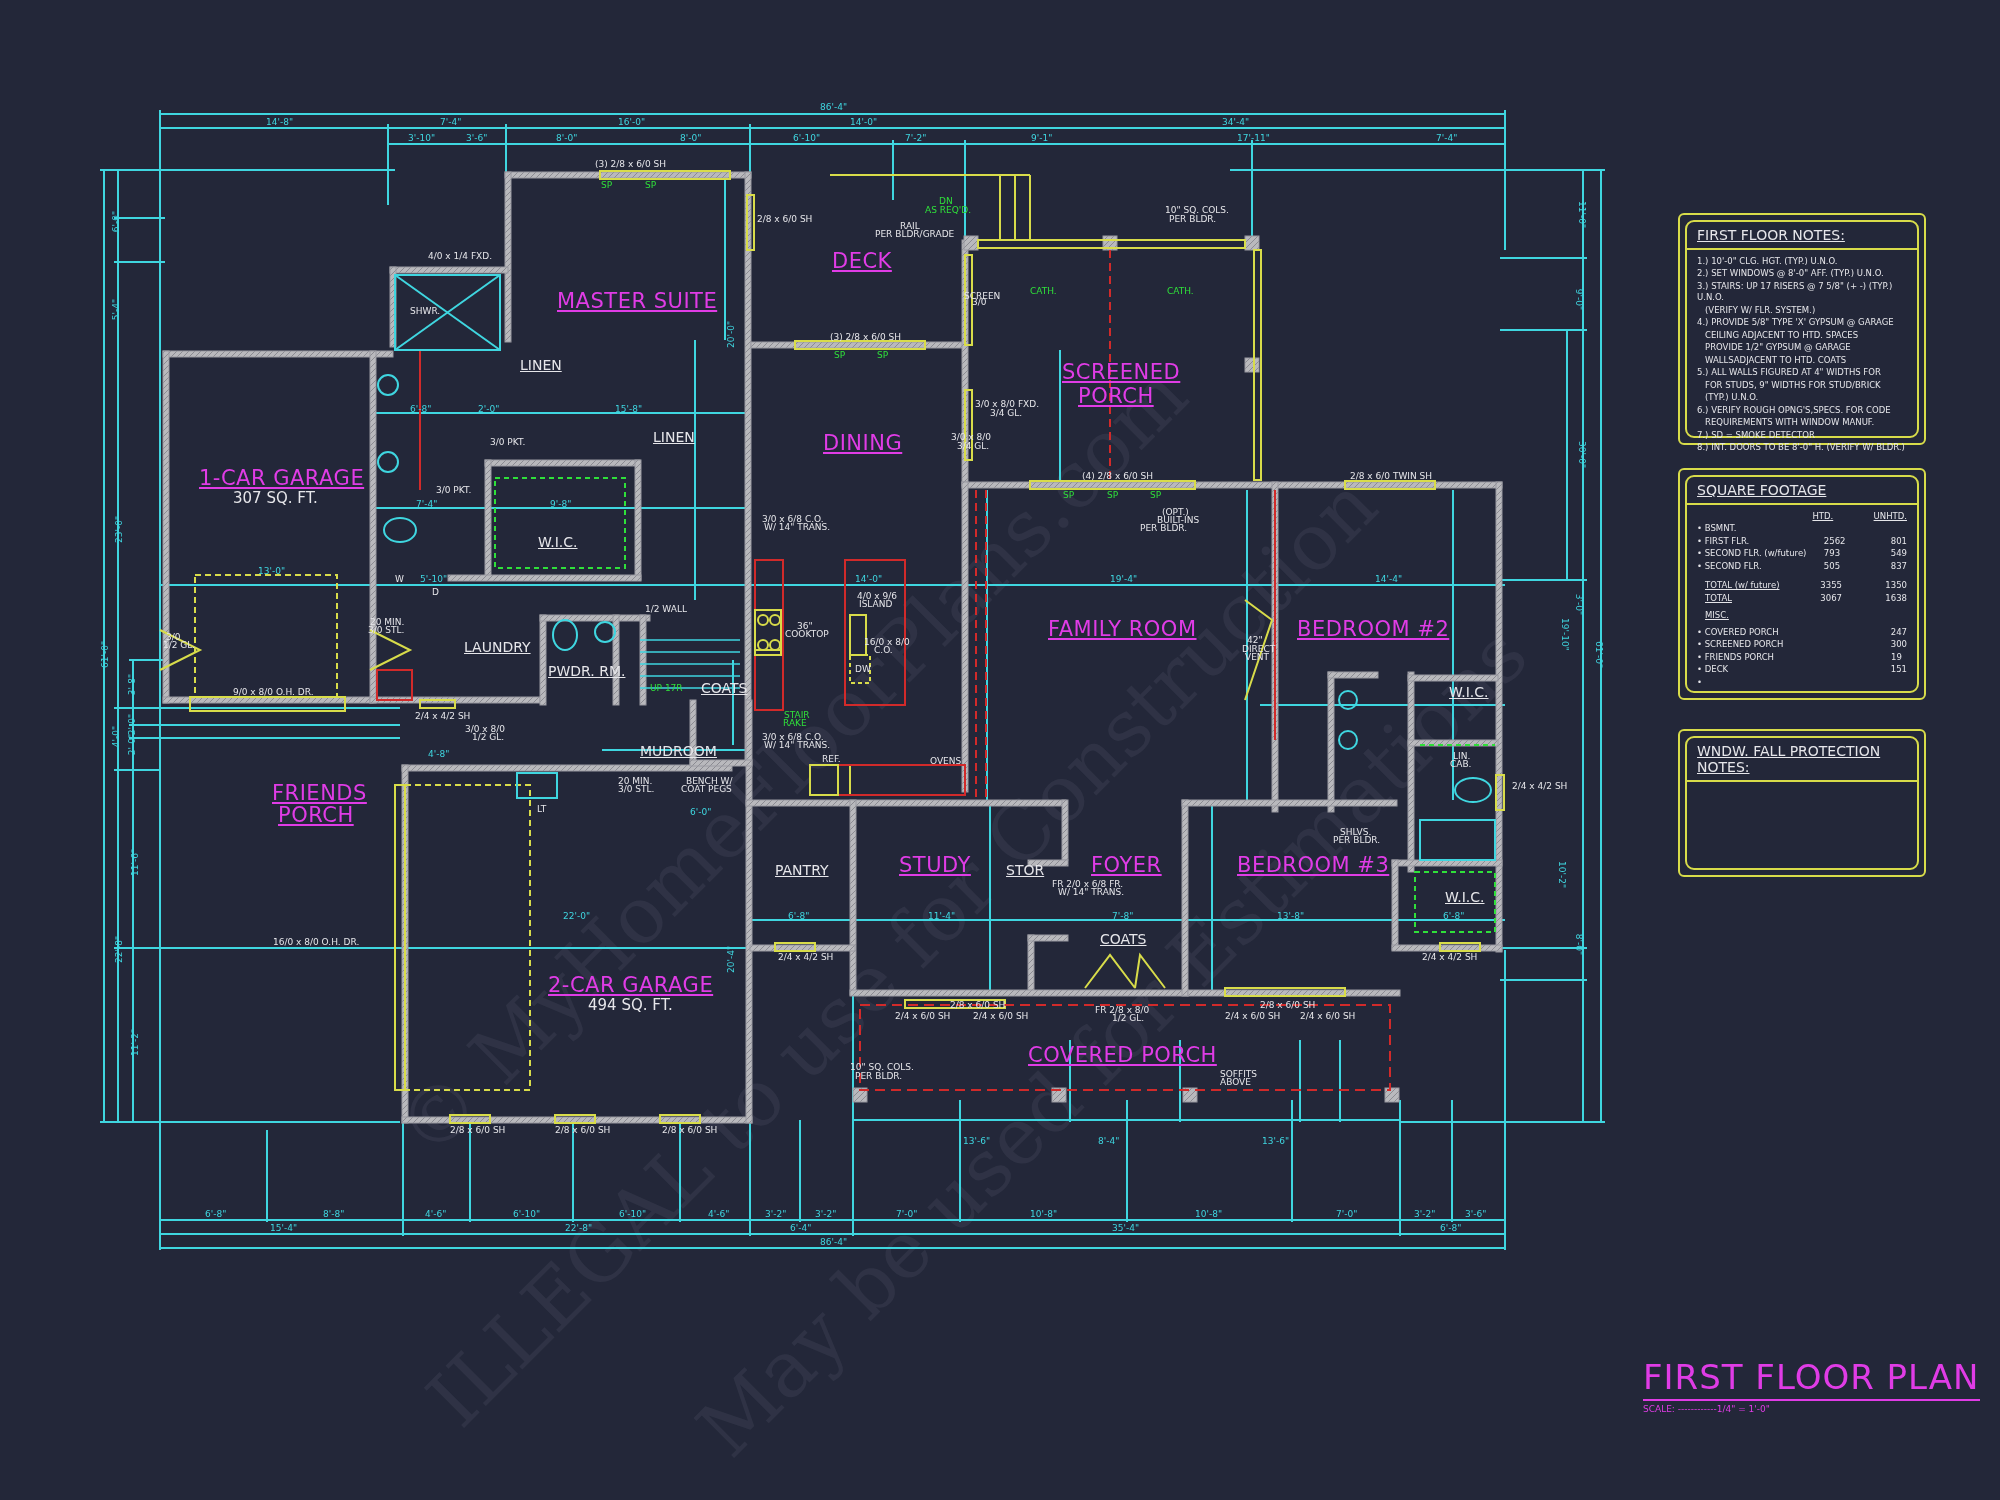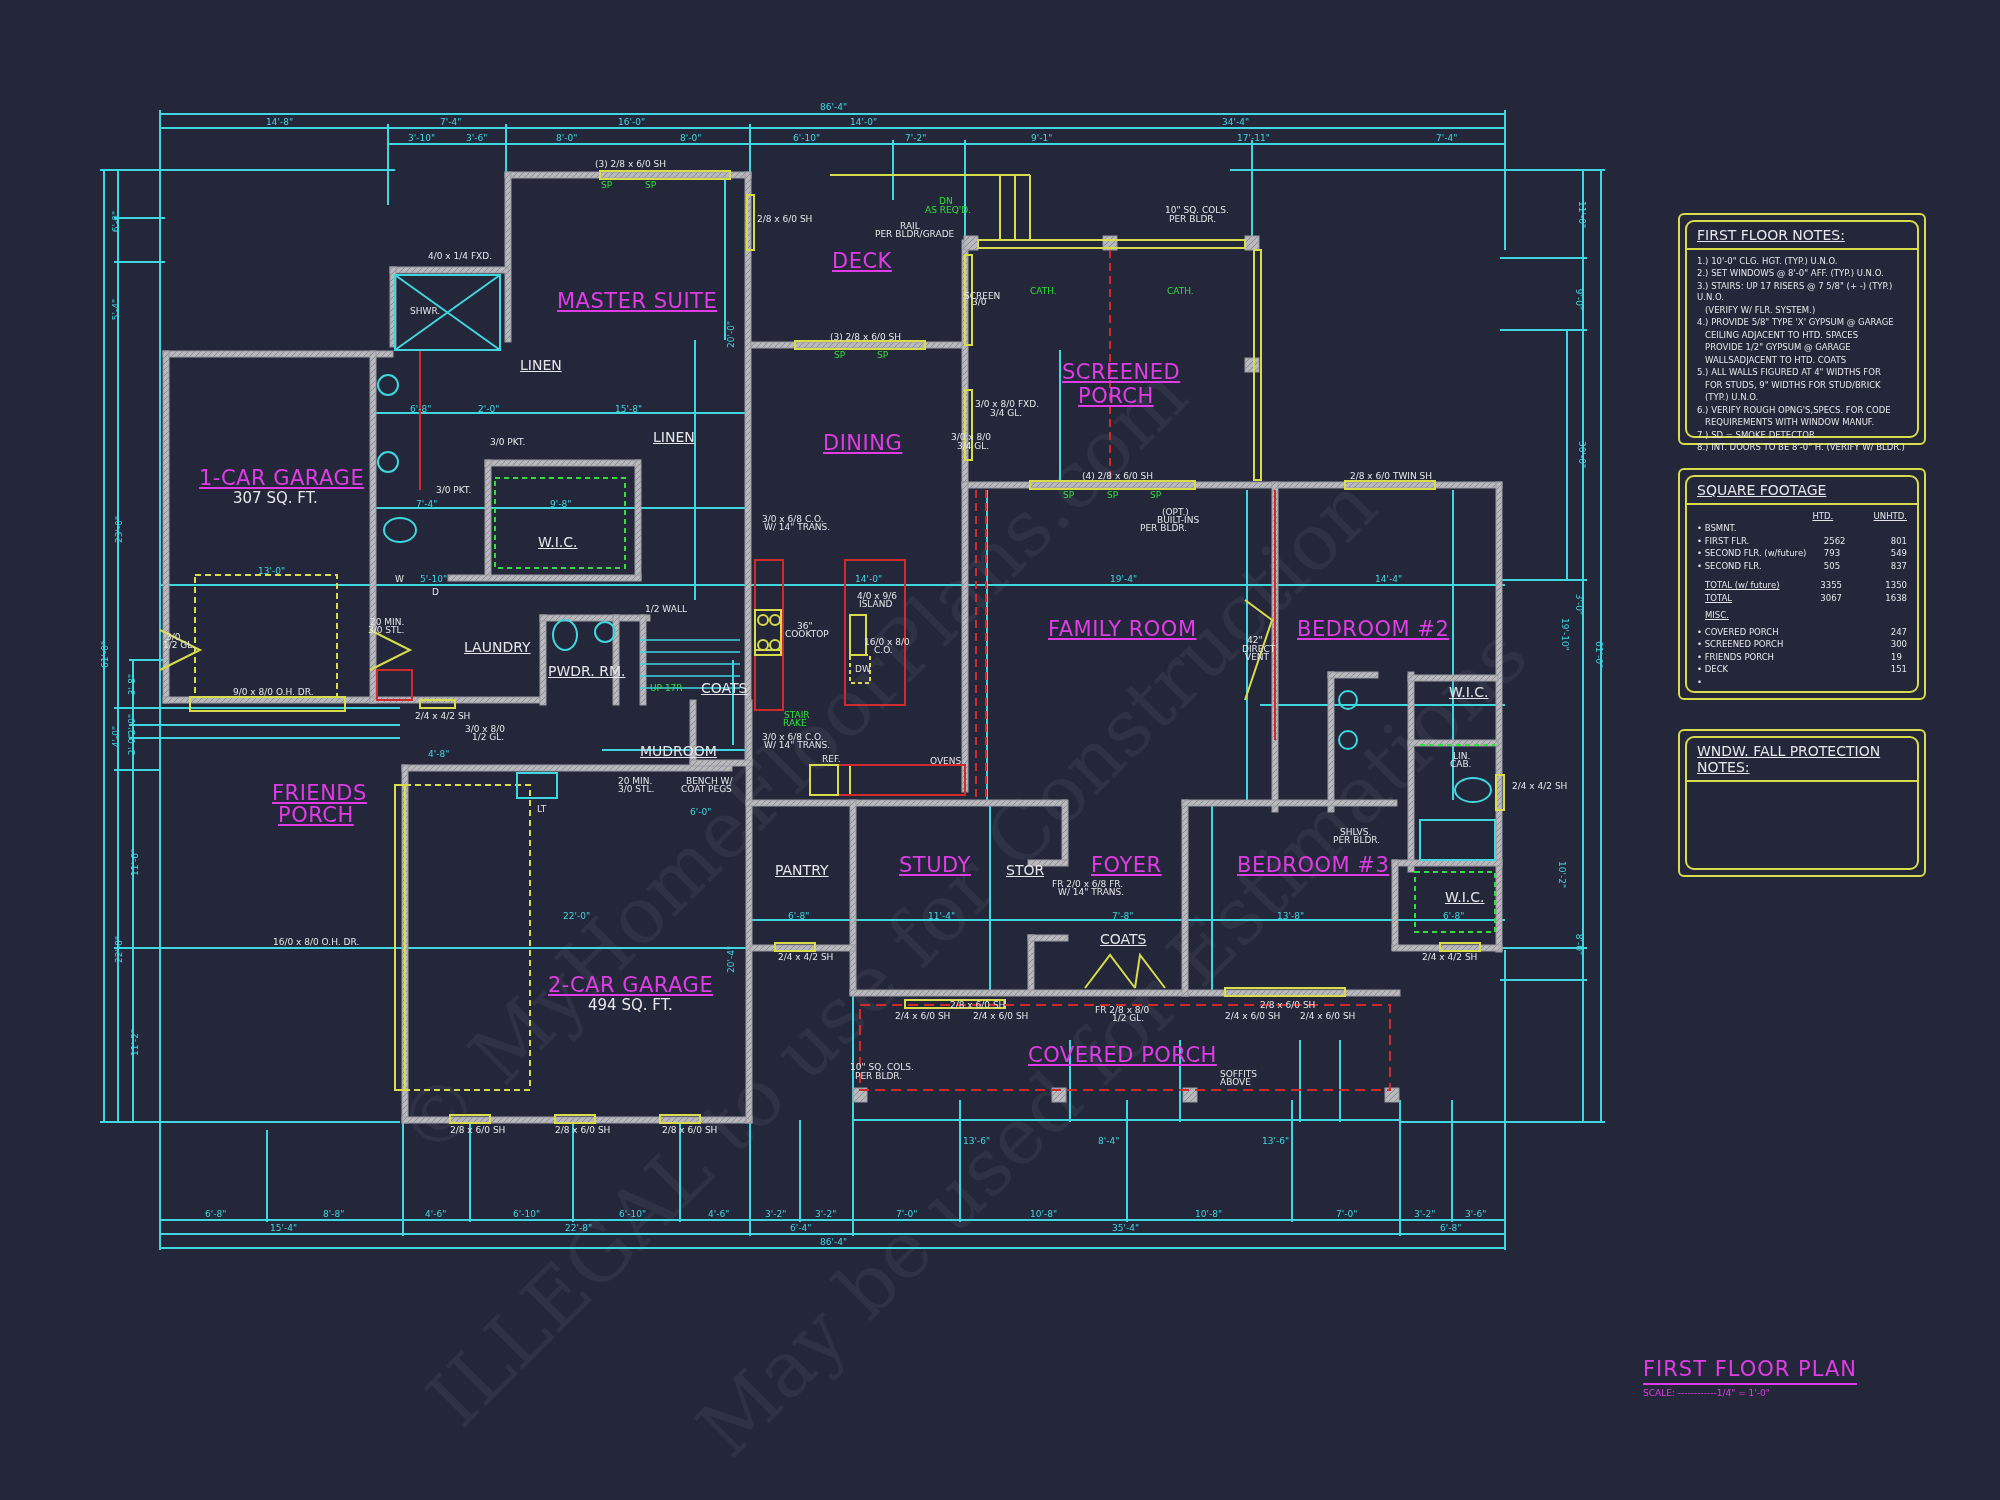--- a/index.html
+++ b/index.html
@@ -15,21 +15,21 @@
   .panel{position:absolute;border:2px solid #d8dc4a;border-radius:6px;padding:5px;box-sizing:border-box;}
   .panel-in{border:2px solid #d8dc4a;border-radius:9px;height:100%;box-sizing:border-box;}
   .panel-title{color:#e6e6ea;font-family:"DejaVu Sans",sans-serif;font-size:14px;text-decoration:underline;padding:5px 10px;border-bottom:2px solid #d8dc4a;}
   .panel-body{color:#e6e6ea;font-family:"DejaVu Sans",sans-serif;font-size:8.5px;padding:6px 10px;line-height:1.35;}
   .panel-body div{margin-bottom:1px;}
   .sq-row{display:flex;gap:7px;}
   .sq-row span{display:inline-block;}
   .sq-row .c1{width:120px;}
   .sq-row .c2{width:60px;}
   .title-block{position:absolute;left:1643px;top:1357px;}
-  .title-main{color:#e03ce6;font-family:"DejaVu Sans",sans-serif;font-size:21px;letter-spacing:1px;border-bottom:2px solid #e03ce6;padding-bottom:2px;}
+  .title-main{color:#e03ce6;font-family:"DejaVu Sans",sans-serif;font-size:34px;letter-spacing:1px;border-bottom:2px solid #e03ce6;padding-bottom:2px;}
   .title-scale{color:#e03ce6;font-family:"DejaVu Sans",sans-serif;font-size:9px;margin-top:3px;}
   .wm{position:absolute;color:rgba(190,195,215,0.08);font-family:"DejaVu Serif",serif;font-size:78px;transform:rotate(-45deg);transform-origin:left top;white-space:nowrap;}
 </style>
 </head>
 <body>
 
 <div class="wm" style="left:380px;top:1110px;">© MyHomeFloorPlans.com</div>
 <div class="wm" style="left:410px;top:1380px;">ILLEGAL to use for Construction</div>
 <div class="wm" style="left:680px;top:1410px;">May be used for Estimations</div>
 

